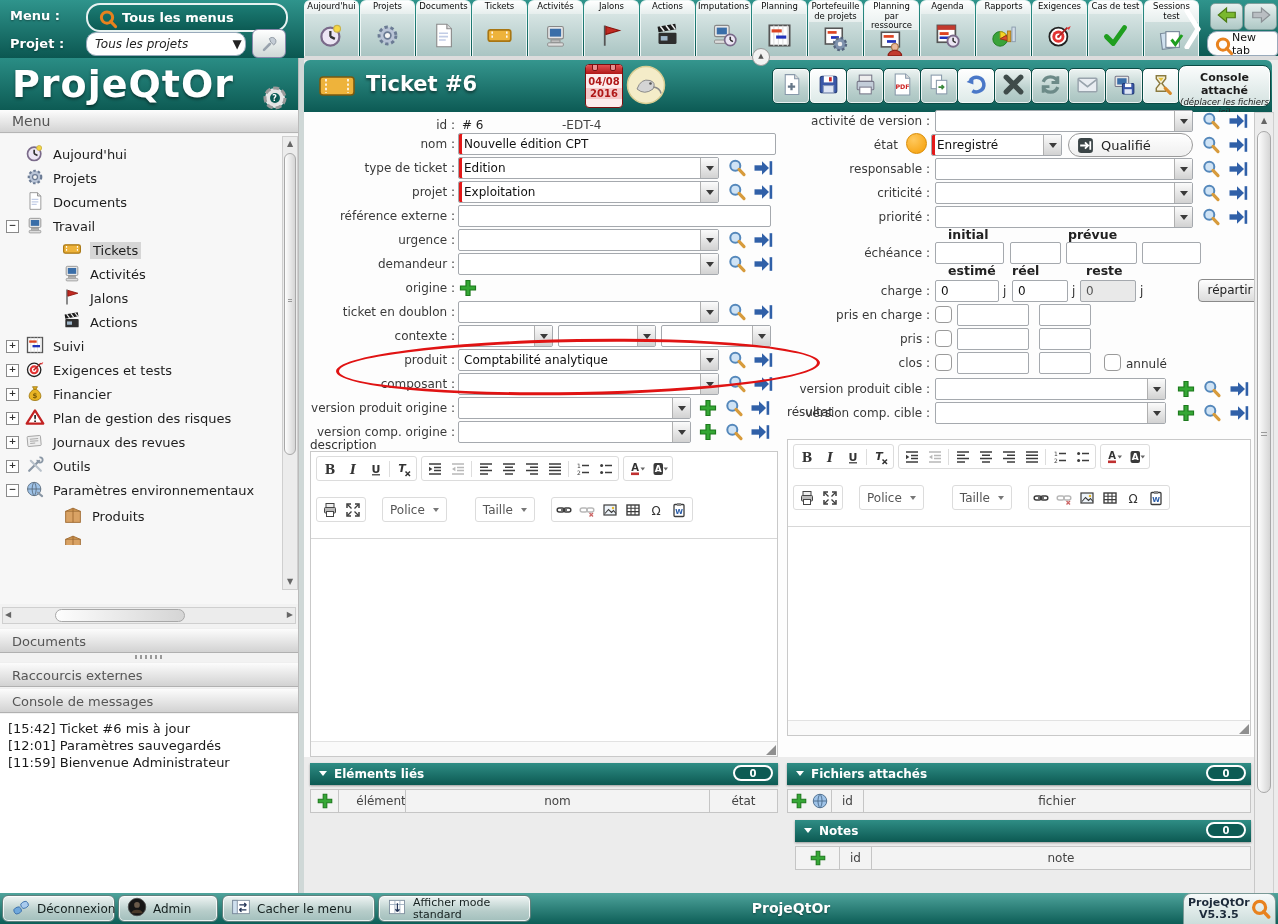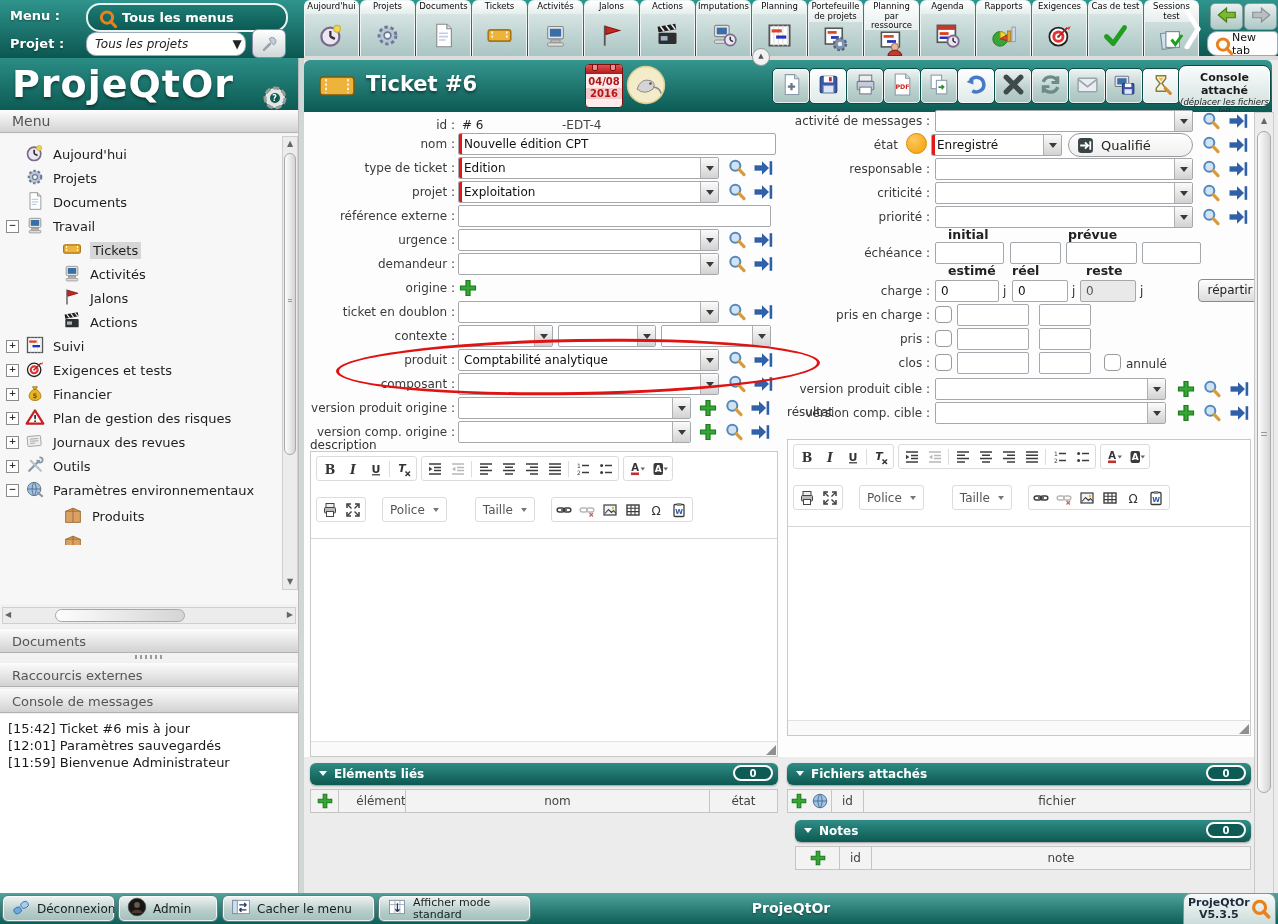--- a/index.html
+++ b/index.html
@@ -93,21 +93,21 @@
   .eb{width:23px;height:23px;display:flex;align-items:center;justify-content:center;}
   .eb svg{width:16px;height:16px;}
   .esep{width:1px;height:16px;background:#ddd;margin:0 2px;}
   .edd{display:inline-flex;align-items:center;border:1px solid #dcdcdc;border-radius:3px;margin:14px;height:23px;
        padding:0 7px;font-size:12px;color:#555;}
   .edd::after{content:"";border:3.5px solid transparent;border-top:4.5px solid #777;margin-left:8px;margin-top:4px;}
   .earea{flex:1;background:#fff;}
   .efoot{height:14px;background:#fafafa;border-top:1px solid #e2e2e2;position:relative;}
   .rsz{position:absolute;right:1px;bottom:1px;width:0;height:0;border-left:10px solid transparent;border-bottom:10px solid #8f8f8f;}
   
-  .pill{position:absolute;height:22px;border-radius:6px;background:linear-gradient(#2f8d85,#0c5952);color:#fff;
+  .pill{position:absolute;height:22px;border-radius:0;background:linear-gradient(#2f8d85,#0c5952);color:#fff;
         font-size:12px;font-weight:bold;line-height:22px;padding-left:24px;box-sizing:border-box;box-shadow:0 1px 2px rgba(0,0,0,.35);}
   .pill::before{content:"";position:absolute;left:9px;top:8px;border:4px solid transparent;border-top:5px solid #fff;}
   .badge{position:absolute;right:5px;top:2px;width:40px;height:16px;border:2px solid #fff;border-radius:9px;background:#0d5b54;
          color:#fff;font-size:10px;font-weight:bold;text-align:center;line-height:13px;box-sizing:border-box;}
   .th{position:absolute;height:24px;background:#f3f3f3;border:1px solid #c5c5c5;box-sizing:border-box;
       font-size:12px;color:#444;text-align:center;line-height:22px;}
   .th.icell{display:flex;align-items:center;justify-content:center;gap:3px;background:#f3f3f3;}
   
   .foot{position:absolute;left:0;top:893px;width:1278px;height:31px;background:linear-gradient(#4fa49c,#0d5e57);}
   .fbtn{position:absolute;top:2px;height:27px;border-radius:6px;border:1px solid #5f807d;
@@ -973,21 +973,21 @@
             </span>
           </span>
       </div>
     </div>
     <div class="earea"></div>
     <div class="efoot">
         <span class="rsz"></span>
       </div>
   </div>
 
-  <div class="lbl" style="left:680px;top:114px;width:250px;">activité de messages :</div>
+  <div class="lbl" style="left:680px;top:114px;width:250px;">activité de version :</div>
   <div class="sel" style="left:935px;top:110px;width:258px;">
       <span class="sv"></span>
       <span class="sb"></span>
     </div>
   <span class="iic" style="left:1201px;top:111px;"><svg viewBox="0 0 20 20" width="100%" height="100%">
         <circle cx="8.3" cy="7.8" r="5" fill="#cfe3f5" stroke="#5588bb" stroke-width="2"></circle>
         <path d="M12 11.4 L17 16.6" stroke="#d79b3c" stroke-width="3.2" stroke-linecap="round"></path>
       </svg></span>
   <span class="iic" style="left:1228px;top:111px;"><svg viewBox="0 0 20 20" width="100%" height="100%">
         <path d="M1.5 10 h8.5" stroke="#3060a8" stroke-width="5.4"></path>

